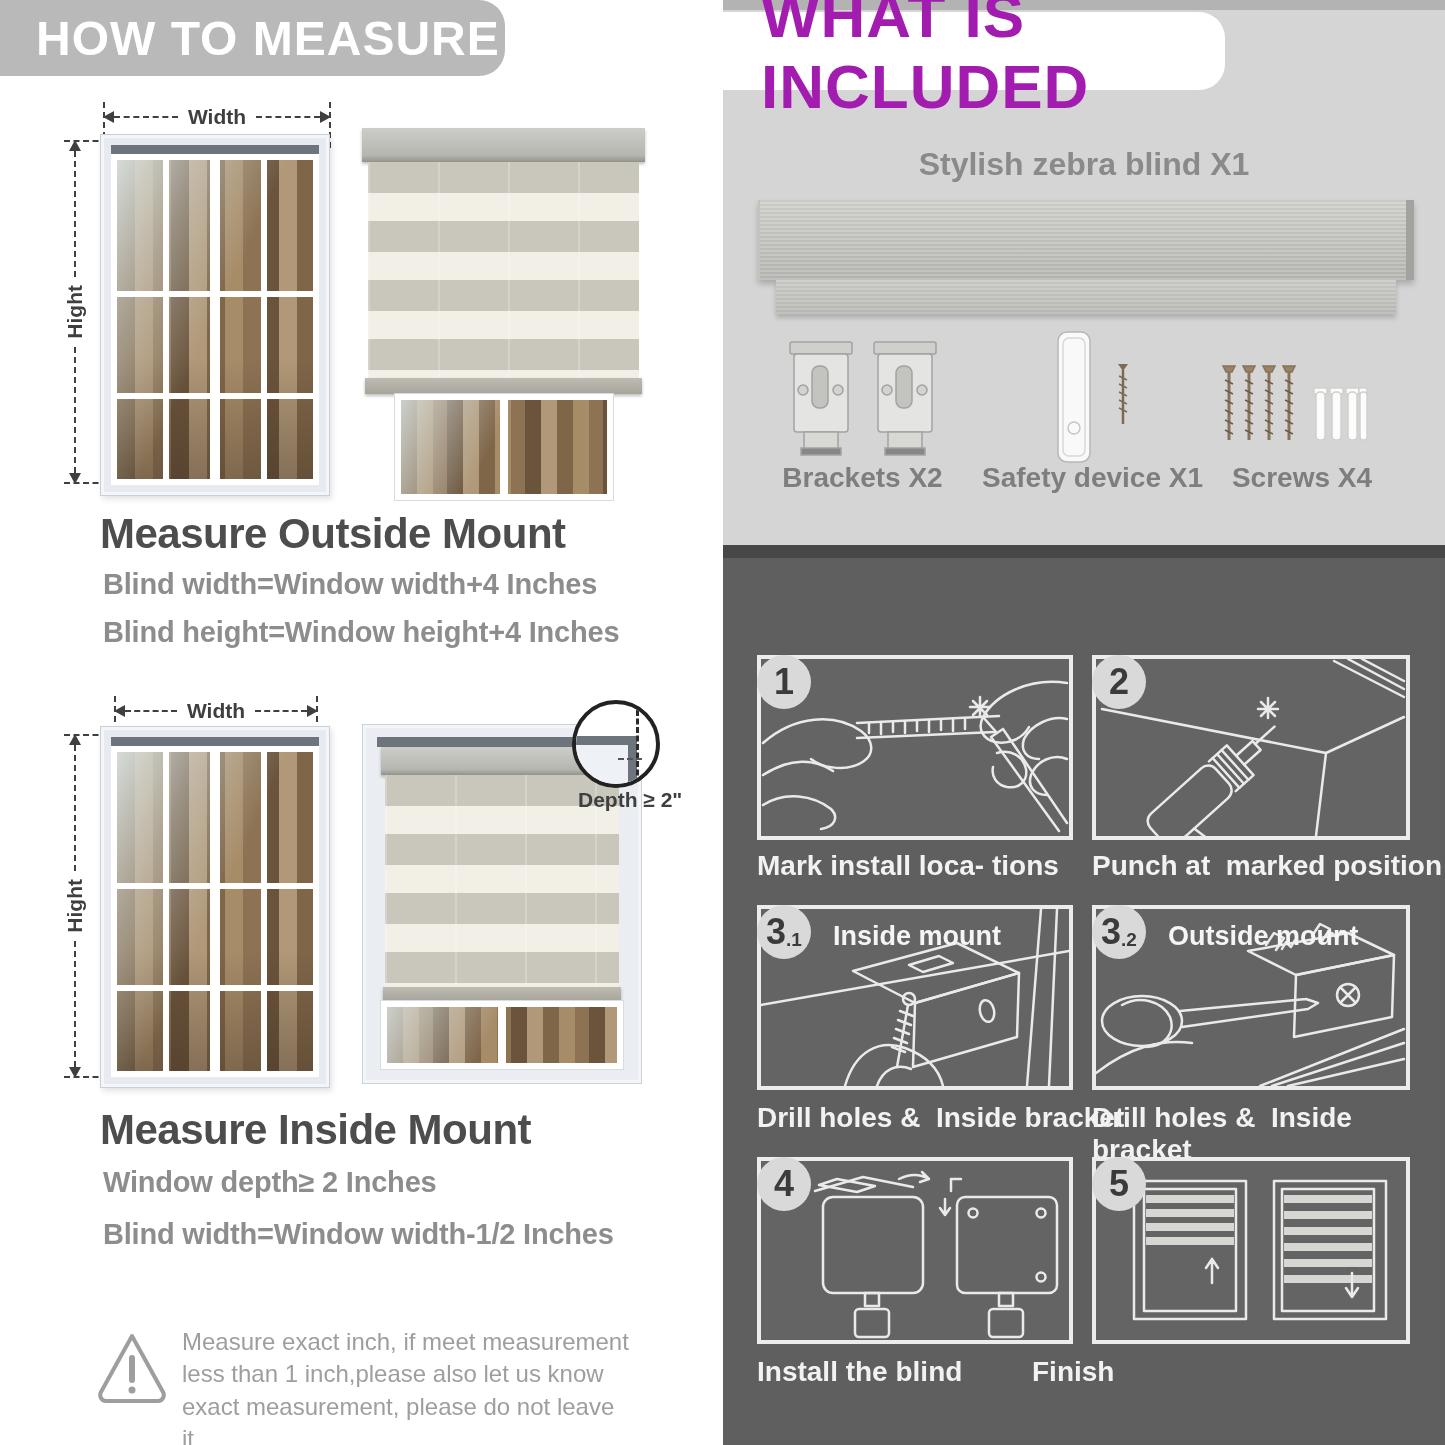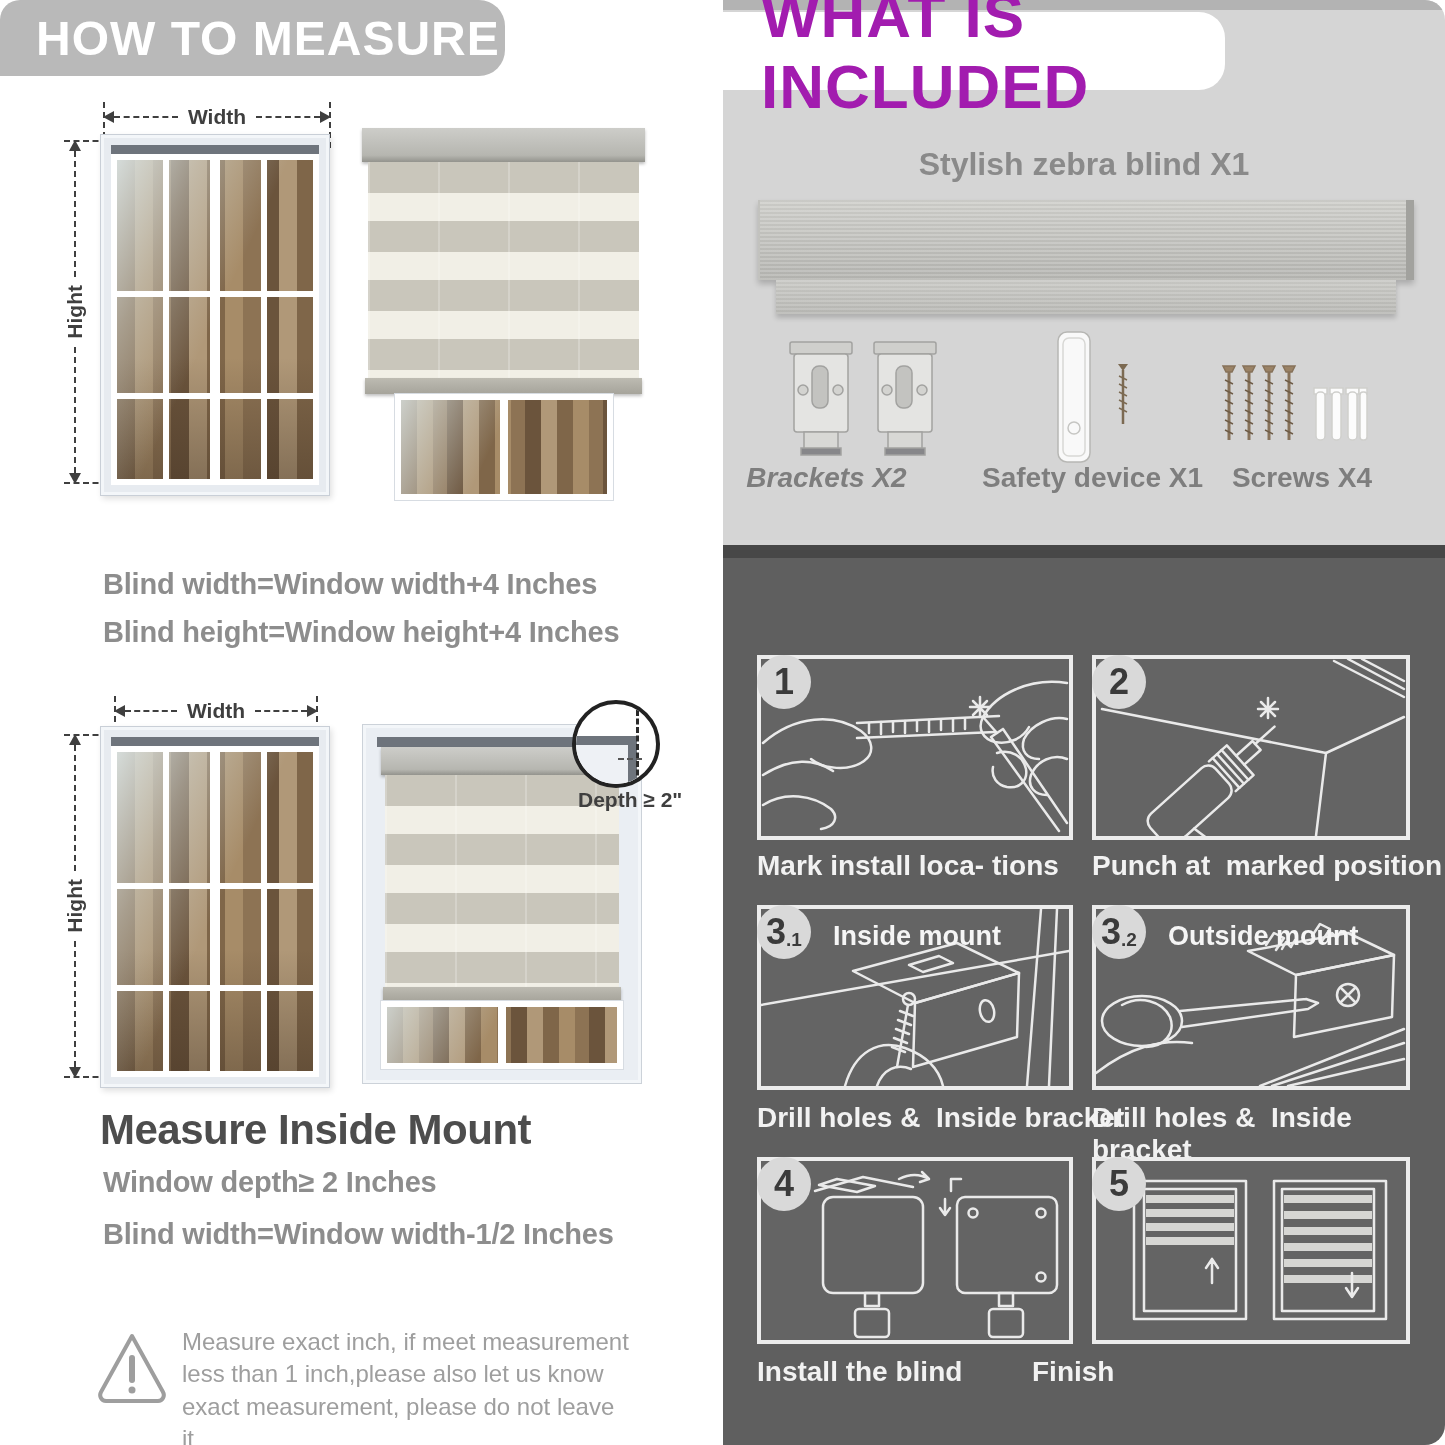--- a/index.html
+++ b/index.html
@@ -1,17 +1,17 @@
 <!DOCTYPE html>
 <html><head>
 <meta charset="utf-8">
 <style>
   html,body { margin:0; padding:0; background:#ffffff; }
   .page { position:relative; width:1445px; height:1445px; overflow:hidden; background:#ffffff;
-          font-family:"Liberation Sans","DejaVu Sans",sans-serif;border-radius:20px; }
+          font-family:"Liberation Sans","DejaVu Sans",sans-serif; }
   .abs { position:absolute; }
 
   
   .banner-left { background:#b9b9b9; border-radius:0 26px 26px 0; display:flex; align-items:center; }
   .banner-left-text { color:#ffffff; font-size:48px; font-weight:700; letter-spacing:1px; padding-left:36px; }
   .banner-white { background:#ffffff; border-radius:0 26px 26px 0; display:flex; align-items:center; }
   .banner-included-text { color:#a21caf; font-size:62px; font-weight:700; letter-spacing:1px; padding-left:38px; }
   .banner-mount-text { color:#4a4a4a; font-size:46px; font-weight:700; letter-spacing:0.5px; padding-left:36px; }
 
   
@@ -128,20 +128,21 @@
 
   <div class="abs" style="left:362px; top:128px; width:283px; height:372px;">
     <div class="abs headrail" style="left:0; top:0; width:283px; height:34px;"></div>
     <div class="abs zebra" style="left:6px; top:34px; width:271px; height:216px;"></div>
     <div class="abs bottomrail" style="left:3px; top:250px; width:277px; height:16px;"></div>
     <div class="abs under-win" style="left:33px; top:266px; width:218px; height:106px;">
       <div class="glass-b"></div>
     </div>
   </div>
 
+  <div class="abs sec-heading" style="left:100px; top:510px;">Measure Outside Mount</div>
   <div class="abs sec-line" style="left:103px; top:568px;">Blind width=Window width+4 Inches</div>
   <div class="abs sec-line" style="left:103px; top:616px;">Blind height=Window height+4 Inches</div>
 
   <div class="abs" style="left:114px; top:698px; width:204px; height:26px;">
     <div class="tickv" style="left:0; top:-2px; height:46px;"></div>
     <div class="tickv" style="right:0; top:-2px; height:46px;"></div>
     <div class="dim-h" style="height:26px;">
       <div class="arr-l"></div>
       <div class="dline"></div>
       <span class="dim-label">Width</span>
@@ -265,21 +266,21 @@
         <rect x="98" y="30" width="9" height="48" rx="4"></rect>
       <rect x="112" y="26" width="13" height="6"></rect>
         <rect x="114" y="30" width="9" height="48" rx="4"></rect>
       <rect x="128" y="26" width="13" height="6"></rect>
         <rect x="130" y="30" width="9" height="48" rx="4"></rect>
       <rect x="141" y="26" width="8" height="6"></rect>
         <rect x="142" y="30" width="7" height="48" rx="3"></rect>
     </g>
   </svg>
 
-  <div class="abs item-label" style="left:724px; top:462px; width:205px;font-style:italic;">Brackets X2</div>
+  <div class="abs item-label" style="left:760px; top:462px; width:205px;">Brackets X2</div>
   <div class="abs item-label" style="left:975px; top:462px; width:235px;">Safety device X1</div>
   <div class="abs item-label" style="left:1222px; top:462px; width:160px;">Screws X4</div>
 
   <div class="abs dark-section" style="left:723px; top:545px; width:722px; height:900px;"></div>
   <div class="abs strip-top-dark" style="left:723px; top:545px; width:722px; height:13px;"></div>
 
   <div class="step-panel" style="left:757px; top:655px; width:316px; height:185px;">
     <svg class="abs" style="left:0; top:0;" width="308" height="177" viewBox="0 0 308 177">
       <g class="line-art">
         <path d="M2,84 C34,56 74,54 100,72 C112,81 114,94 103,102 C88,113 62,110 50,100"></path>

